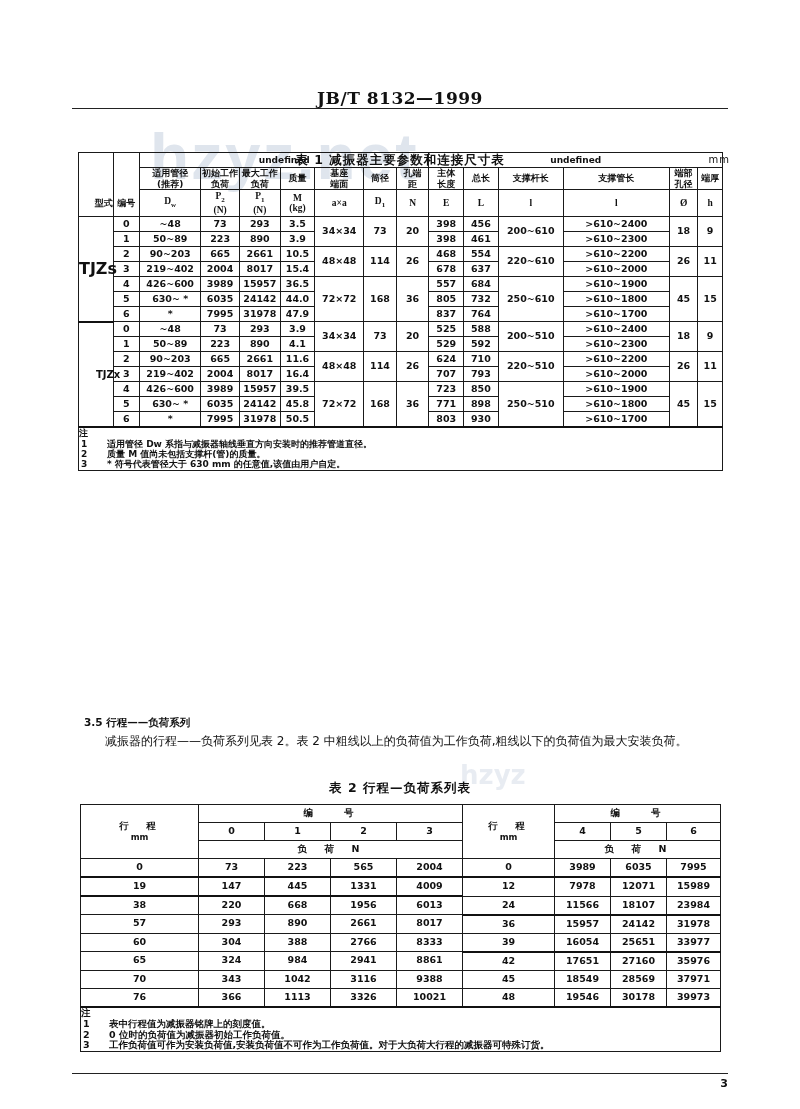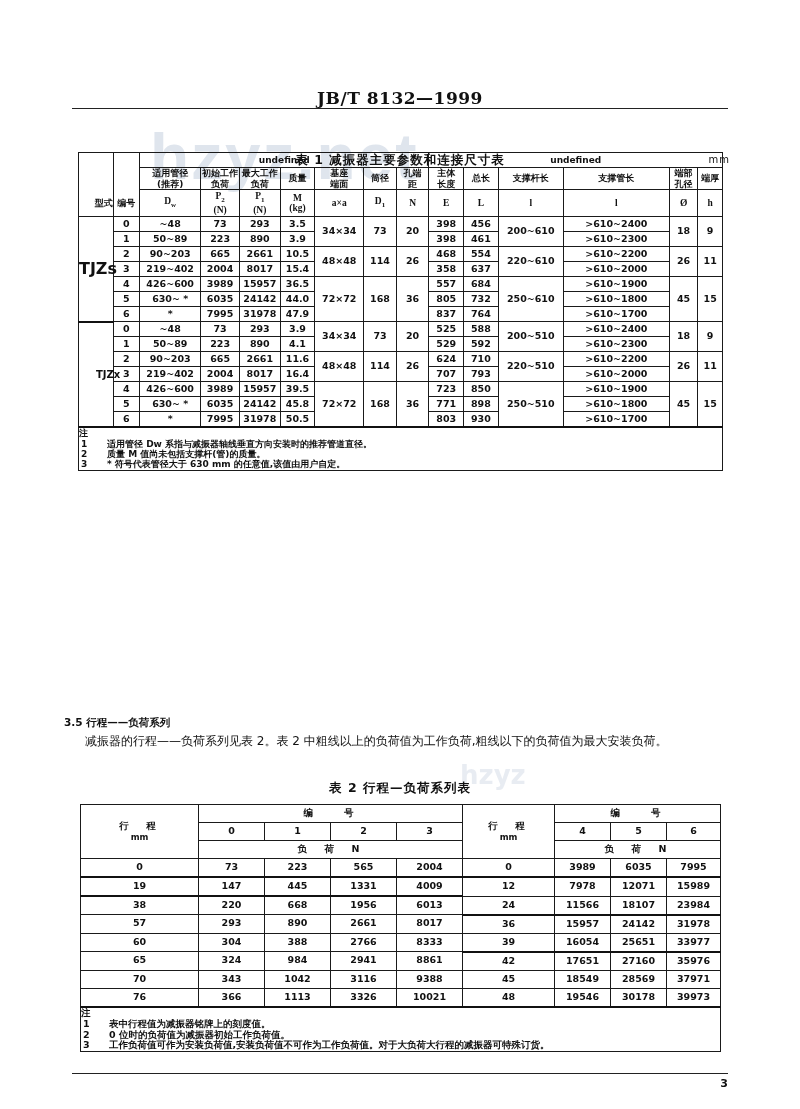--- a/index.html
+++ b/index.html
@@ -128,21 +128,21 @@
     line-height: 1.55;
   }
   .notes-cell .nt-head { font-weight: bold; display:block; margin-bottom:1px;}
   .notes-cell .nt-row { display: block; padding-left: 12px; text-indent: -12px; margin-left: 14px;}
   .notes-cell .nt-num { display:inline-block; width: 14px; }
 
   
   #sec35 {
     position: absolute;
     top: 713px;
-    left: 64px;
+    left: 84px;
     width: 656px;
     font-size: 10.5px;
     line-height: 1.75;
   }
   #sec35 .sec-head { font-weight: bold; font-size: 10.5px; }
   #sec35 .sec-body { text-indent: 21px; font-size: 12px; }
 
   #table2-title-row {
     position: absolute;
     top: 780px;
@@ -299,21 +299,21 @@
             <td>&gt;610~2200</td>
             <td rowspan="2">26</td>
             <td rowspan="2">11</td>
           </tr>
           <tr>
             <td>3</td>
             <td>219~402</td>
             <td>2004</td>
             <td>8017</td>
             <td>15.4</td>
-            <td>358</td>
+            <td>678</td>
             <td>637</td>
             <td>&gt;610~2000</td>
           </tr>
           <tr>
             <td>4</td>
             <td>426~600</td>
             <td>3989</td>
             <td>15957</td>
             <td>36.5</td>
             <td rowspan="3">72×72</td>

